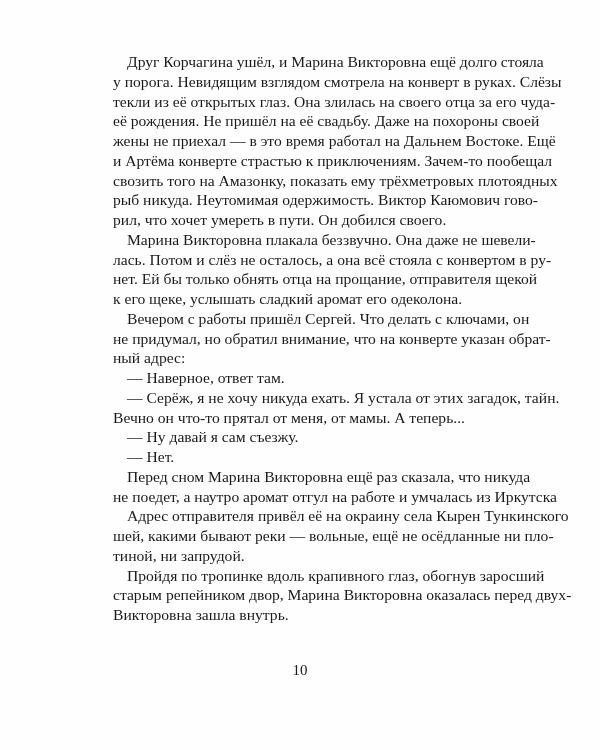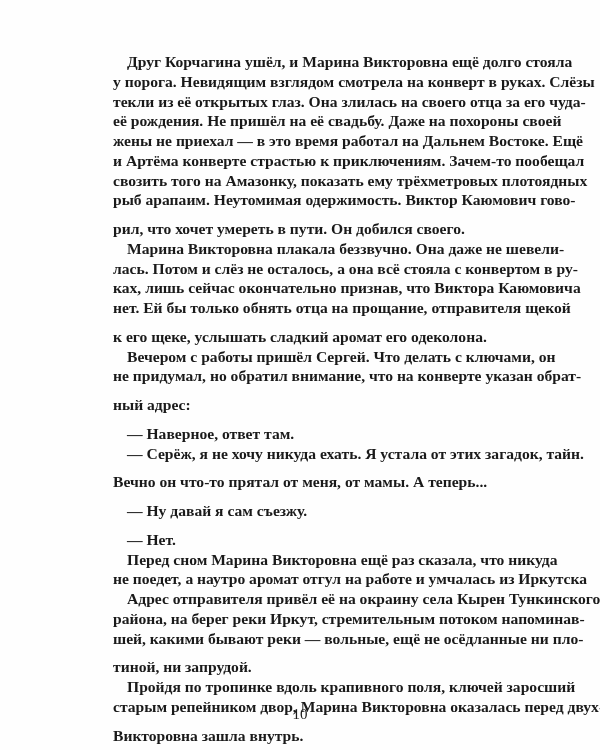--- a/index.html
+++ b/index.html
@@ -21,80 +21,75 @@
   }
   .text-block {
     position: absolute;
     left: 113px;
     top: 52px;
     width: 405px;
     font-family: "Liberation Serif", "DejaVu Serif", serif;
     font-size: 15.6px;
     line-height: 19.75px;
     color: #1a1a1a;
-    font-weight: bold;
   }
   .line {
     display: block;
     white-space: nowrap;
     text-align: justify;
     text-align-last: justify;
     height: 19.75px;
     overflow: visible;
   }
   .line.last {
     text-align-last: left;
-    margin-top: 9px;
   }
   .line.indent {
     padding-left: 14px;
   }
   .page-number {
     position: absolute;
     left: 0;
     width: 600px;
     top: 662px;
     text-align: center;
     font-family: "Liberation Serif", "DejaVu Serif", serif;
     font-size: 15px;
     color: #1a1a1a;
-    margin-top: 44px;
   }
 </style>
 </head>
 <body>
 
 <div class="page">
   <div class="text-block" id="text-block">
       <span class="line indent">Друг Корчагина ушёл, и Марина Викторовна ещё долго стояла</span>
       <span class="line">у порога. Невидящим взглядом смотрела на конверт в руках. Слёзы</span>
       <span class="line">текли из её открытых глаз. Она злилась на своего отца за его чуда-</span>
       <span class="line">её рождения. Не пришёл на её свадьбу. Даже на похороны своей</span>
       <span class="line">жены не приехал — в это время работал на Дальнем Востоке. Ещё</span>
       <span class="line">и Артёма конверте страстью к приключениям. Зачем-то пообещал</span>
       <span class="line">свозить того на Амазонку, показать ему трёхметровых плотоядных</span>
-      <span class="line">рыб арапаим. Неутомимая одержимость. Виктор Каюмович гово-</span>
+      <span class="line">рыб никуда. Неутомимая одержимость. Виктор Каюмович гово-</span>
       <span class="line last">рил, что хочет умереть в пути. Он добился своего.</span>
       <span class="line indent">Марина Викторовна плакала беззвучно. Она даже не шевели-</span>
       <span class="line">лась. Потом и слёз не осталось, а она всё стояла с конвертом в ру-</span>
-      <span class="line">ках, лишь сейчас окончательно признав, что Виктора Каюмовича</span>
       <span class="line">нет. Ей бы только обнять отца на прощание, отправителя щекой</span>
       <span class="line last">к его щеке, услышать сладкий аромат его одеколона.</span>
       <span class="line indent">Вечером с работы пришёл Сергей. Что делать с ключами, он</span>
       <span class="line">не придумал, но обратил внимание, что на конверте указан обрат-</span>
       <span class="line last">ный адрес:</span>
       <span class="line indent last">— Наверное, ответ там.</span>
       <span class="line indent">— Серёж, я не хочу никуда ехать. Я устала от этих загадок, тайн.</span>
       <span class="line last">Вечно он что-то прятал от меня, от мамы. А теперь...</span>
       <span class="line indent last">— Ну давай я сам съезжу.</span>
       <span class="line indent last">— Нет.</span>
       <span class="line indent">Перед сном Марина Викторовна ещё раз сказала, что никуда</span>
       <span class="line">не поедет, а наутро аромат отгул на работе и умчалась из Иркутска</span>
       <span class="line indent">Адрес отправителя привёл её на окраину села Кырен Тункинского</span>
-      <span class="line">района, на берег реки Иркут, стремительным потоком напоминав-</span>
       <span class="line">шей, какими бывают реки — вольные, ещё не осёдланные ни пло-</span>
       <span class="line last">тиной, ни запрудой.</span>
-      <span class="line indent">Пройдя по тропинке вдоль крапивного поля, ключей заросший</span>
+      <span class="line indent">Пройдя по тропинке вдоль крапивного глаз, обогнув заросший</span>
       <span class="line">старым репейником двор, Марина Викторовна оказалась перед двух-</span>
       <span class="line last">Викторовна зашла внутрь.</span>
     </div>
   <div class="page-number">10</div>
 </div>
 
 </body></html>

